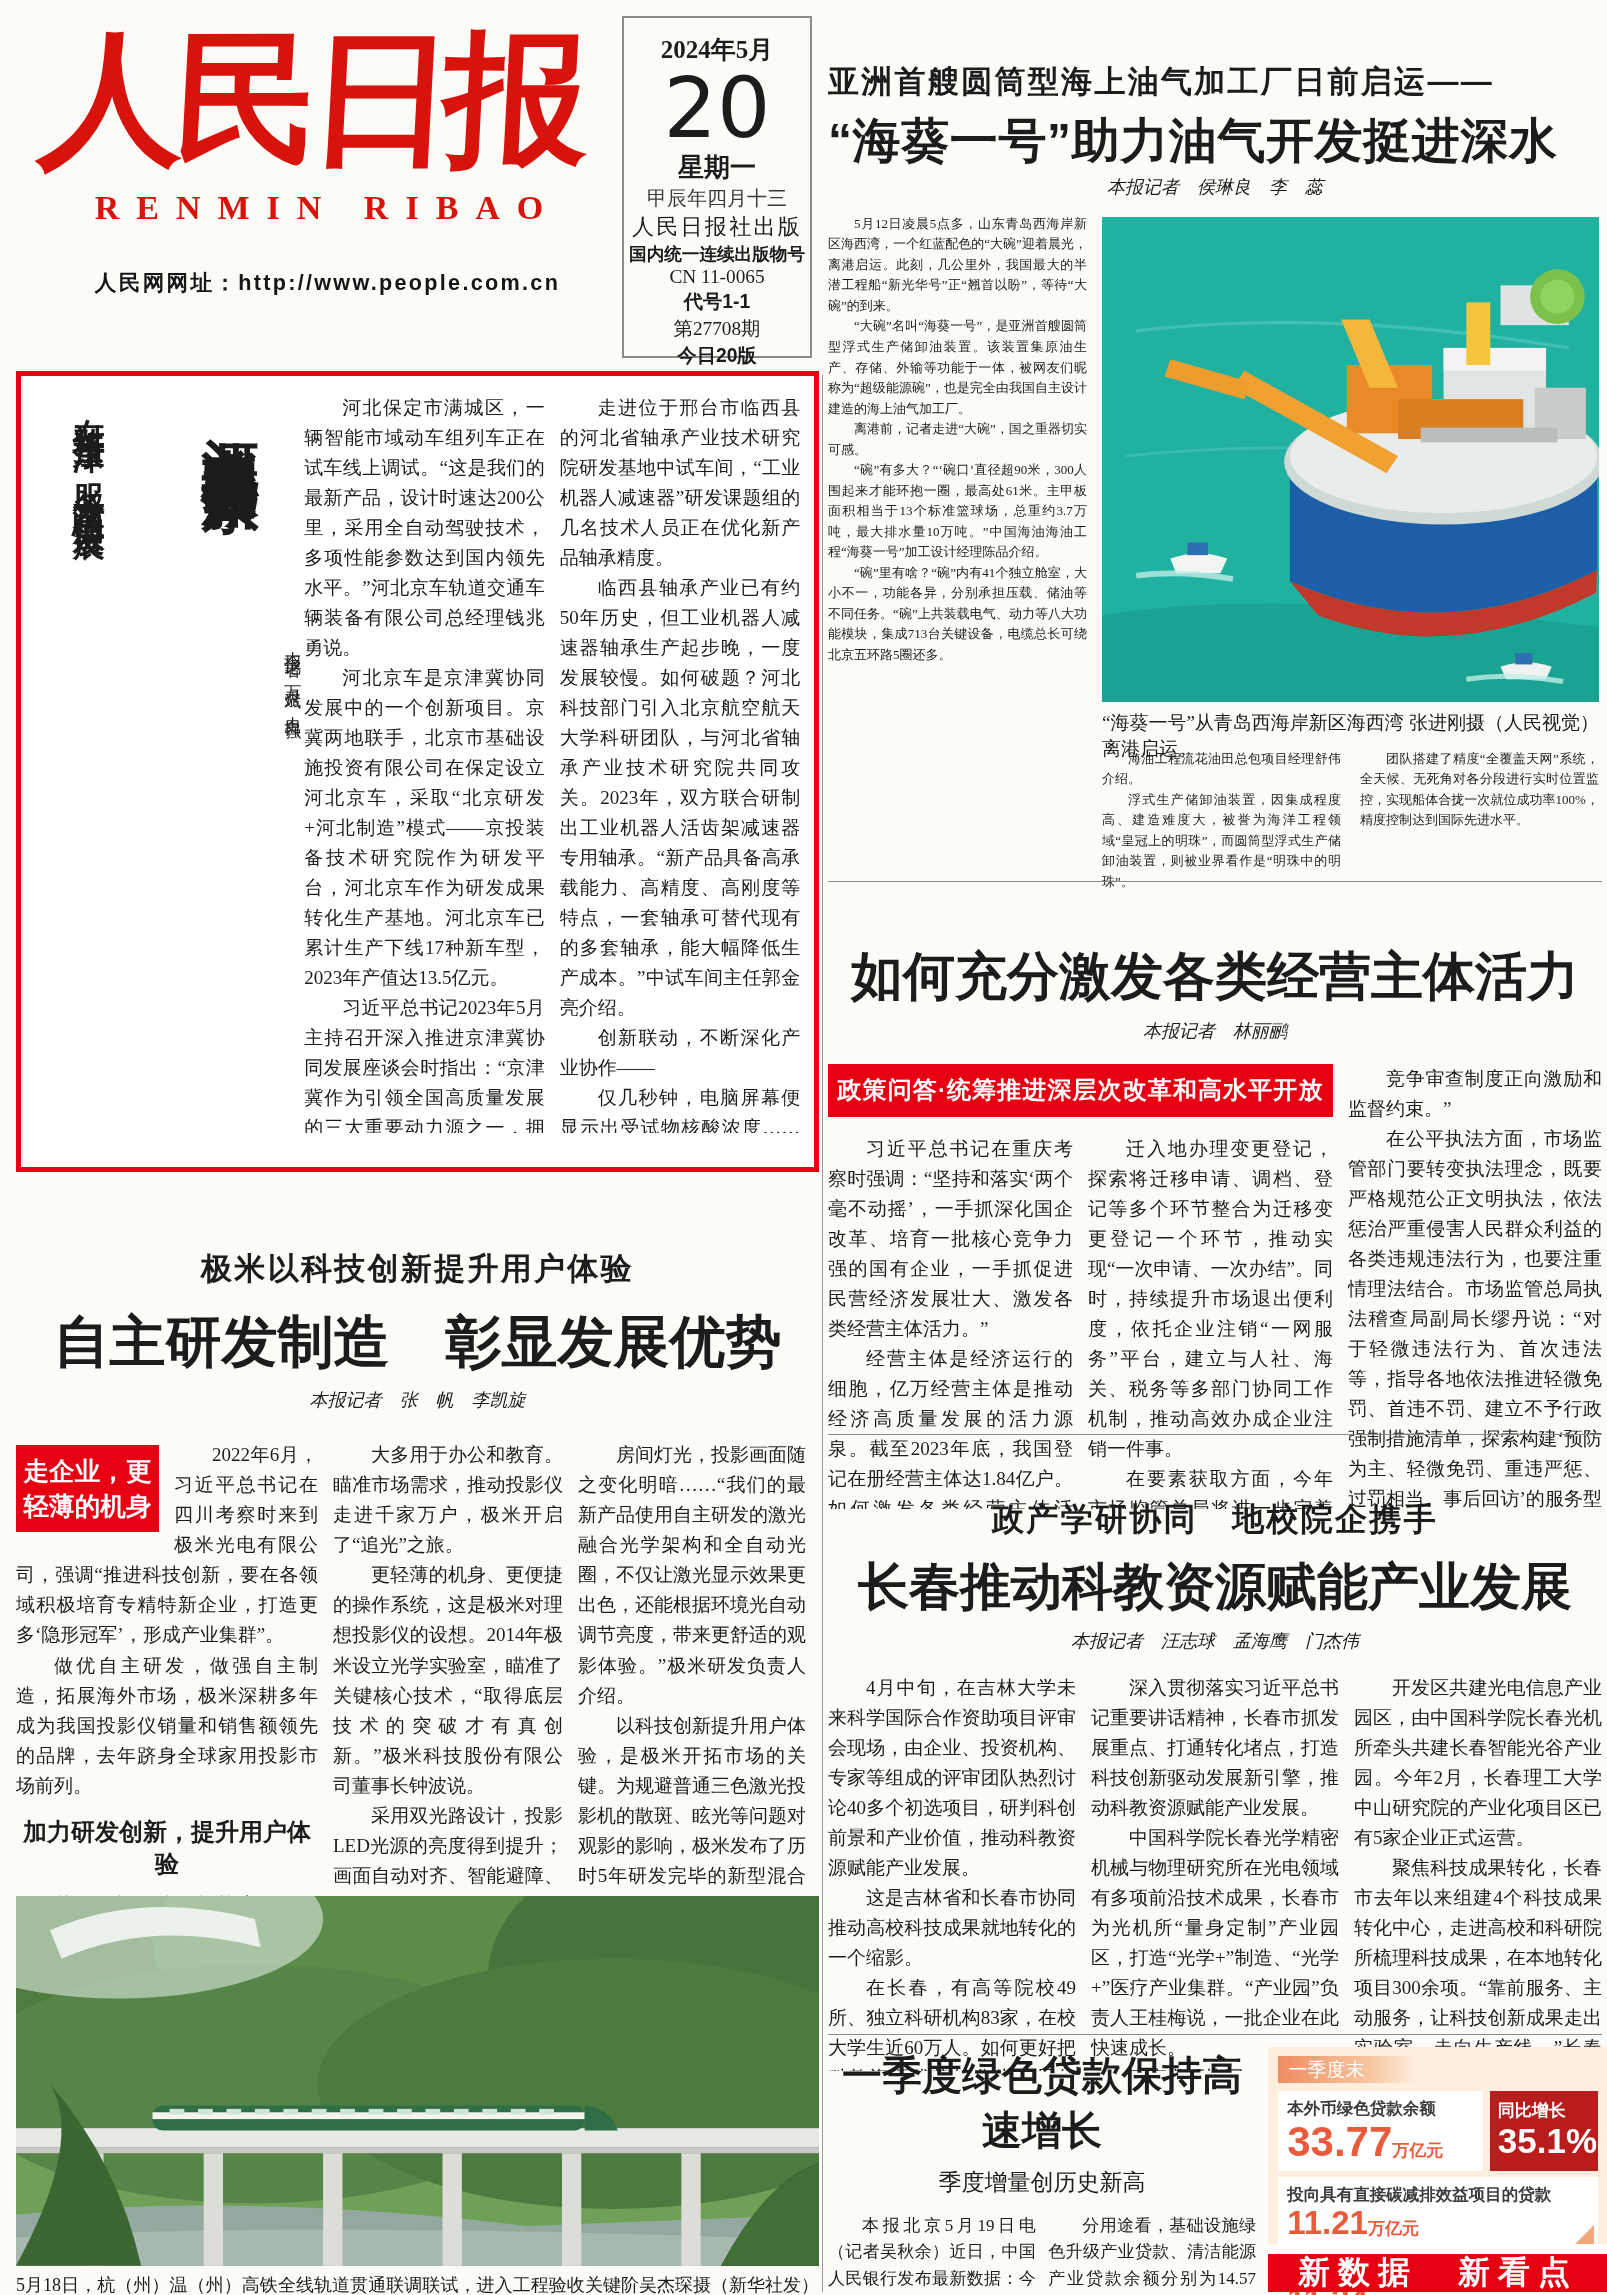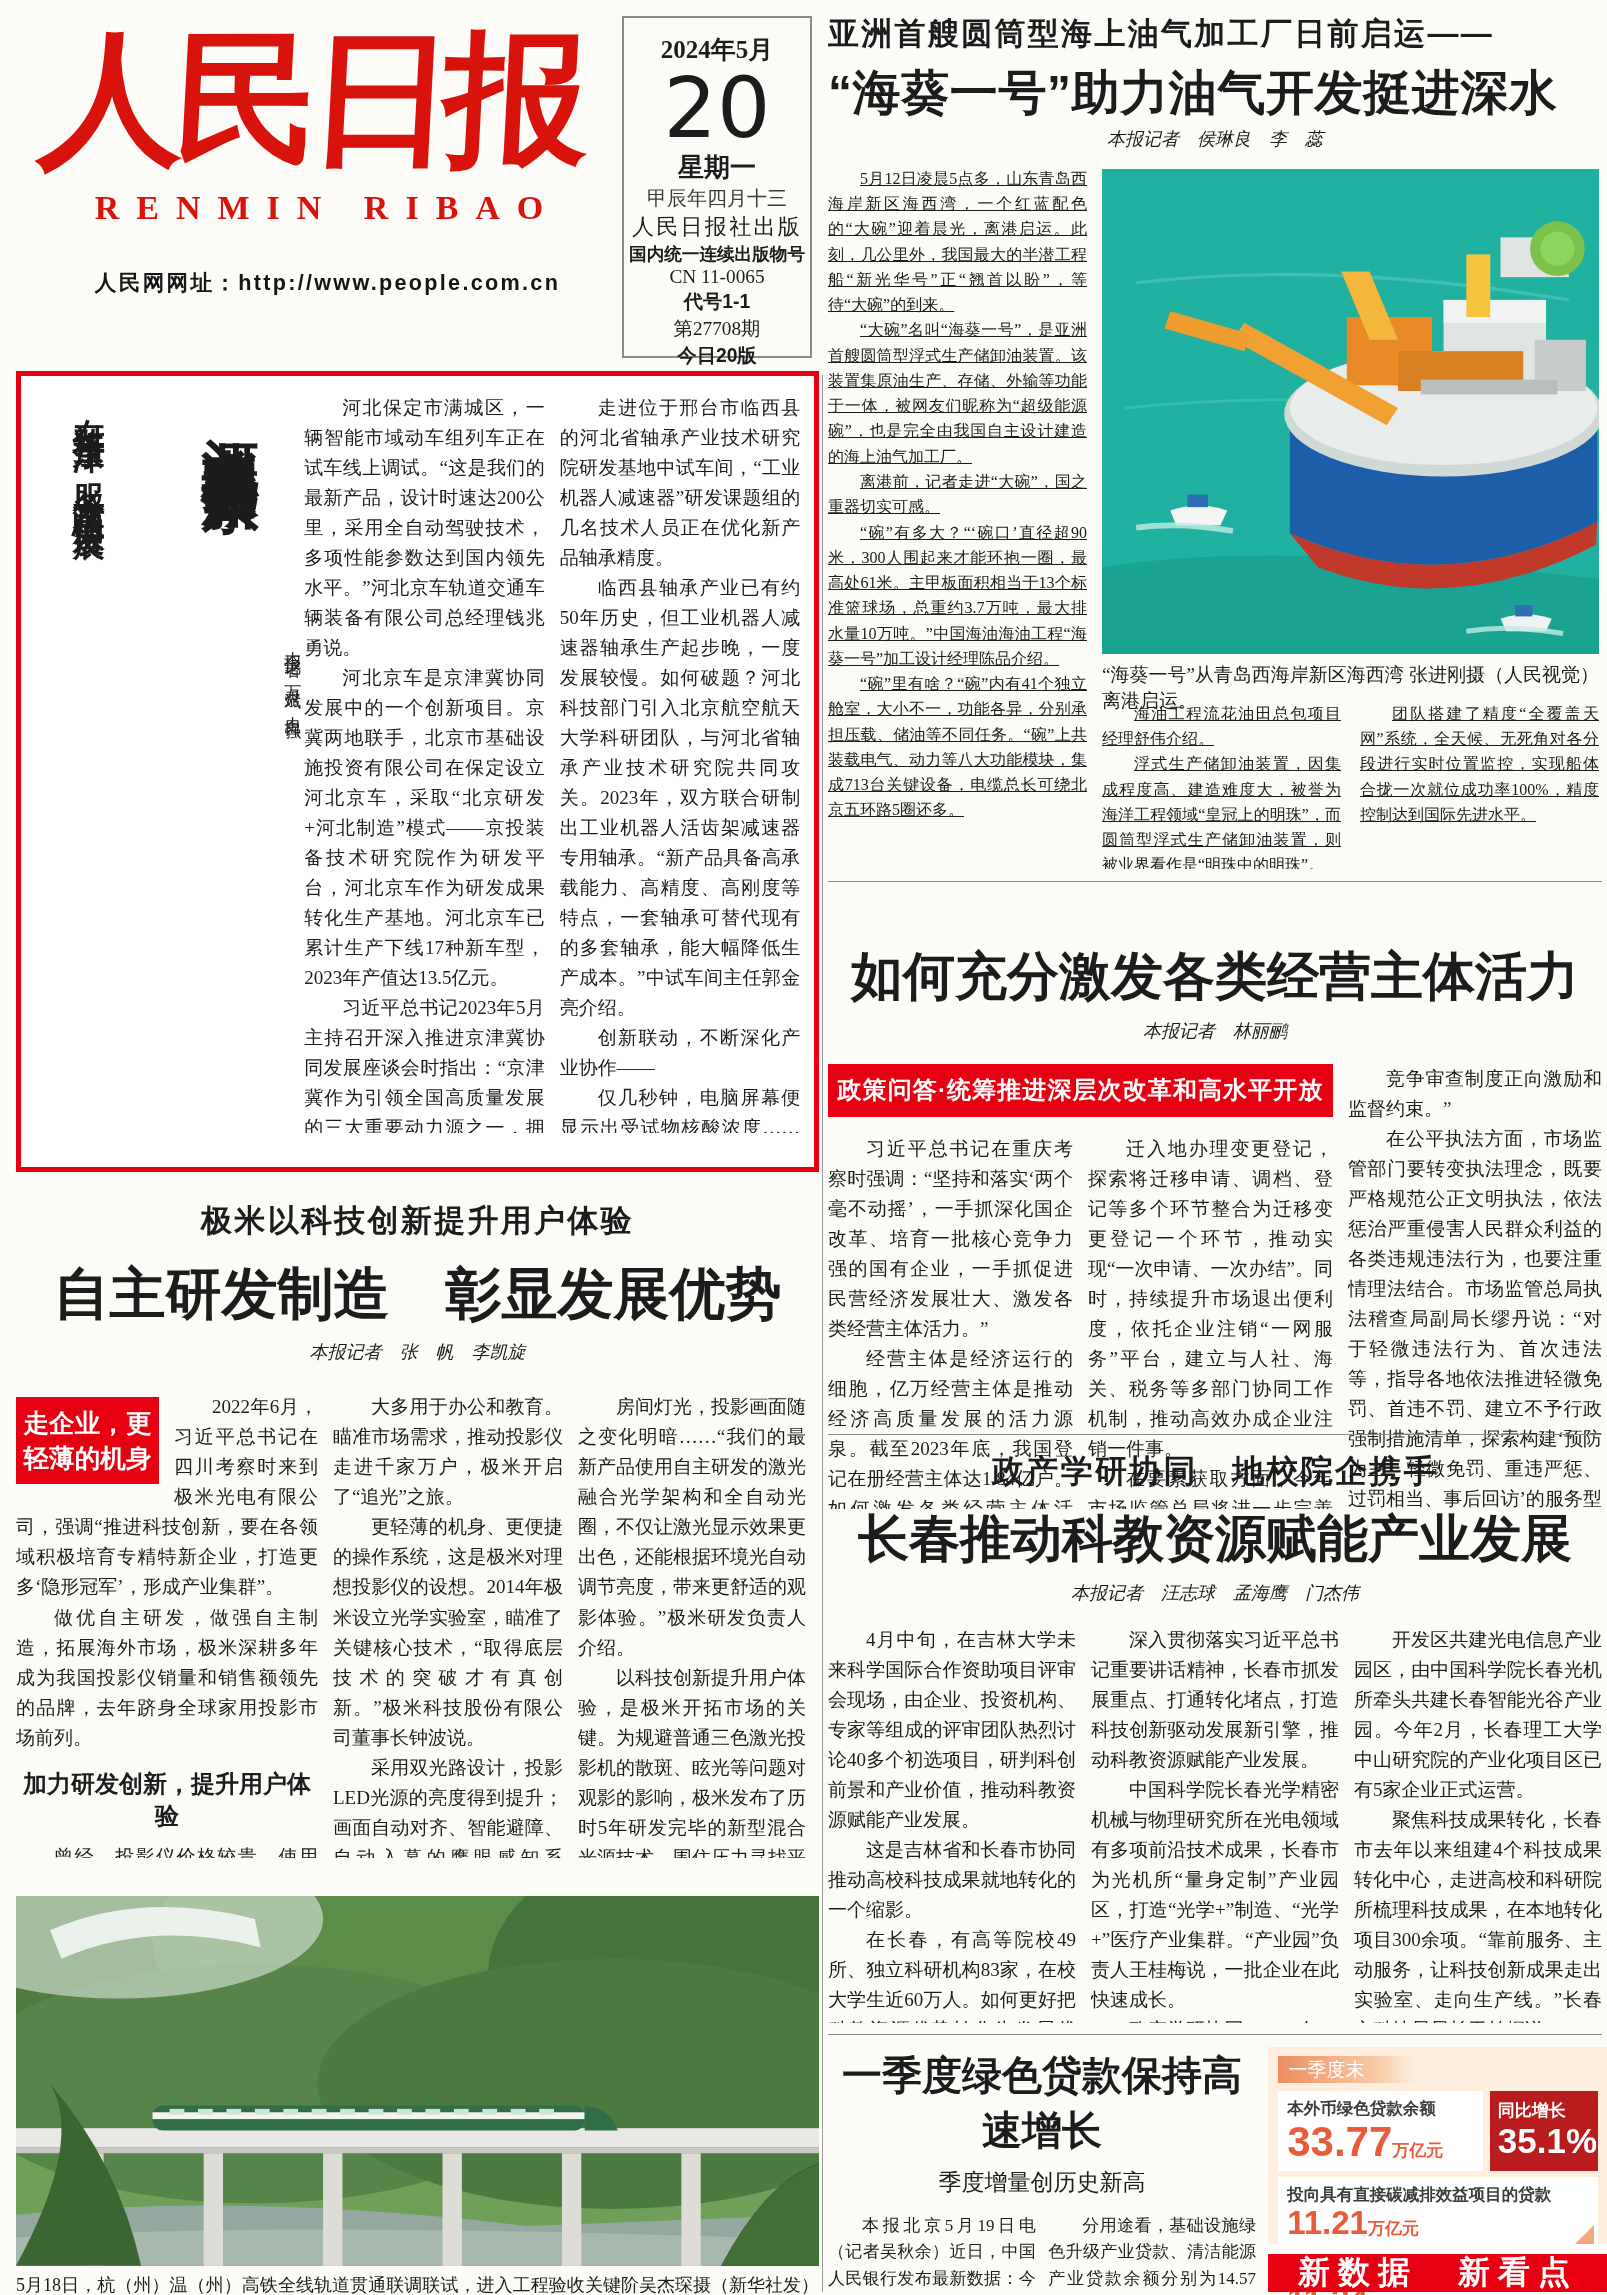--- a/index.html
+++ b/index.html
@@ -25,26 +25,26 @@
   .datebox { border:2.8px solid #8b8b8b; text-align:center; padding:15px 4.6px 11.4px; display:flex; flex-direction:column; justify-content:space-between; }
   .db1 { font-size:25px; font-weight:bold; }
   .db-day { font-size:84px; font-family:"DejaVu Sans",sans-serif; line-height:1.0; }
   .db-week { font-size:26px; }
   .db-lunar { font-size:20px; color:#3a3a3a; }
   .db-pub { font-size:22px; letter-spacing:2.3px; }
   .db-issn-label { font-size:17.6px; }
   .db-sm { font-size:19.3px; }
 
   
-  .kicker { font-size:31px; letter-spacing:2.3px; }
+  .kicker { font-size:31px; letter-spacing:2.3px;margin-top:48px; }
   .byline { font-size:18px; margin-top:7px;font-style:italic; }
   .headline-xl { font-size:48px; letter-spacing:0.6px; white-space:nowrap; line-height:1.1; }
 
   
-  .haikui-col { font-size:16px;text-decoration:underline; }
+  .haikui-col { font-size:13px; }
   .photo-sea { background:linear-gradient(160deg,#27b7a6,#17a191); }
   .photo-caption { font-size:19px; display:flex; }
   .photo-caption .credit { margin-left:auto; white-space:nowrap; }
 
   
   .hebei-box { border:5.1px solid #e60012; background:#fff; display:flex; flex-direction:row; padding:17px 13.7px; }
   .vtext { writing-mode:vertical-rl; }
   .hb-sub { font-size:32px; font-weight:bold; letter-spacing:5.7px; width:85px; }
   .hb-head { font-size:57px; font-weight:900; line-height:1.05; width:165px; letter-spacing:3.4px; }
   .hb-byline { font-size:17px; width:49px; padding-top:245px; letter-spacing:3.4px; color:#222; }

